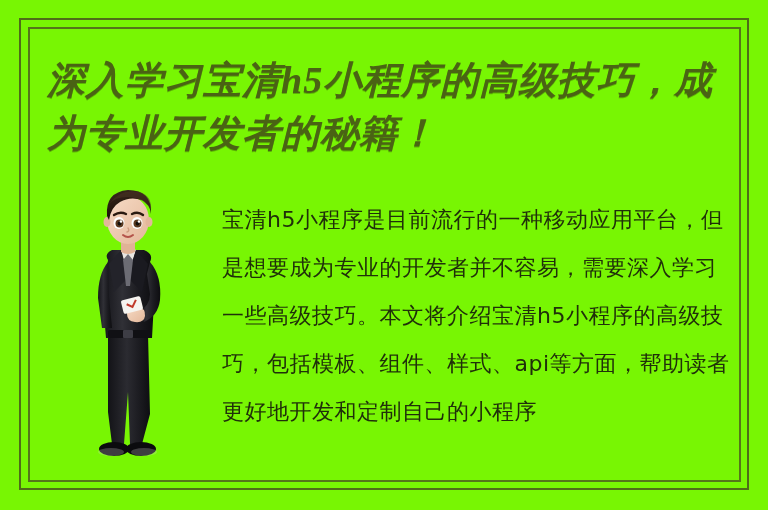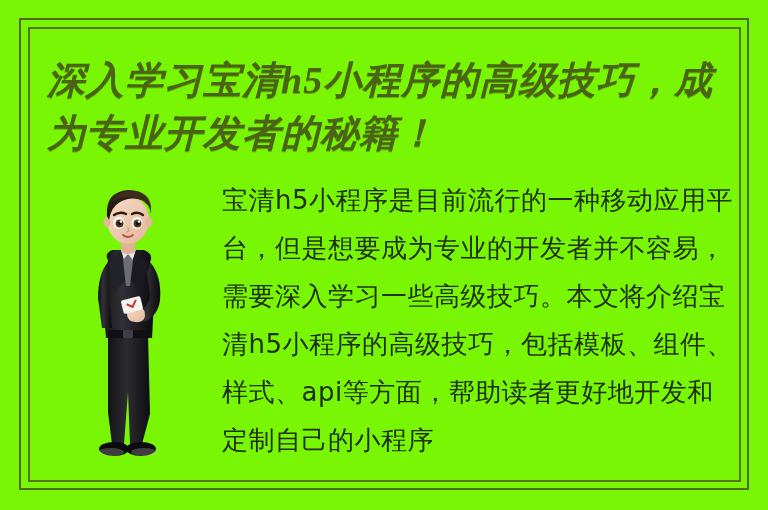--- a/index.html
+++ b/index.html
@@ -55,25 +55,25 @@
     line-height: 53px;
     letter-spacing: 1px;
     white-space: pre-wrap;
     text-shadow: 0 1px 0 rgba(40,60,10,0.35);
   }
 
   
   .body-text {
     position: absolute;
     left: 222px;
-    top: 176px;
+    top: 196px;
     width: 516px;
     color: #20300a;
     font-family: "DejaVu Sans", sans-serif;
-    font-size: 26px;
+    font-size: 22px;
     line-height: 48px;
     letter-spacing: 0.5px;
     white-space: pre-wrap;
   }
 
   
   .character {
     position: absolute;
     left: 78px;
     top: 182px;

